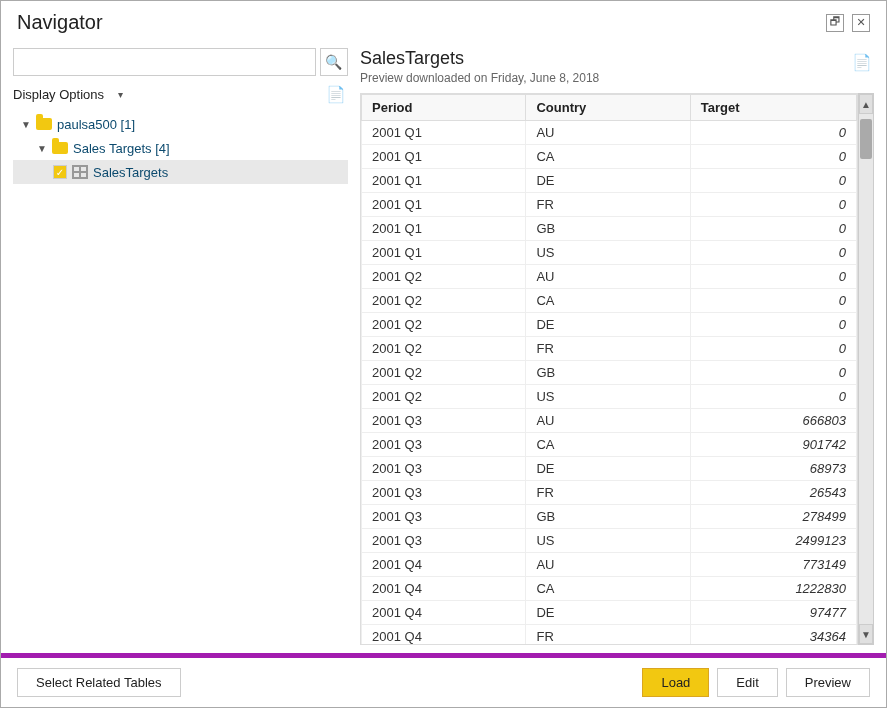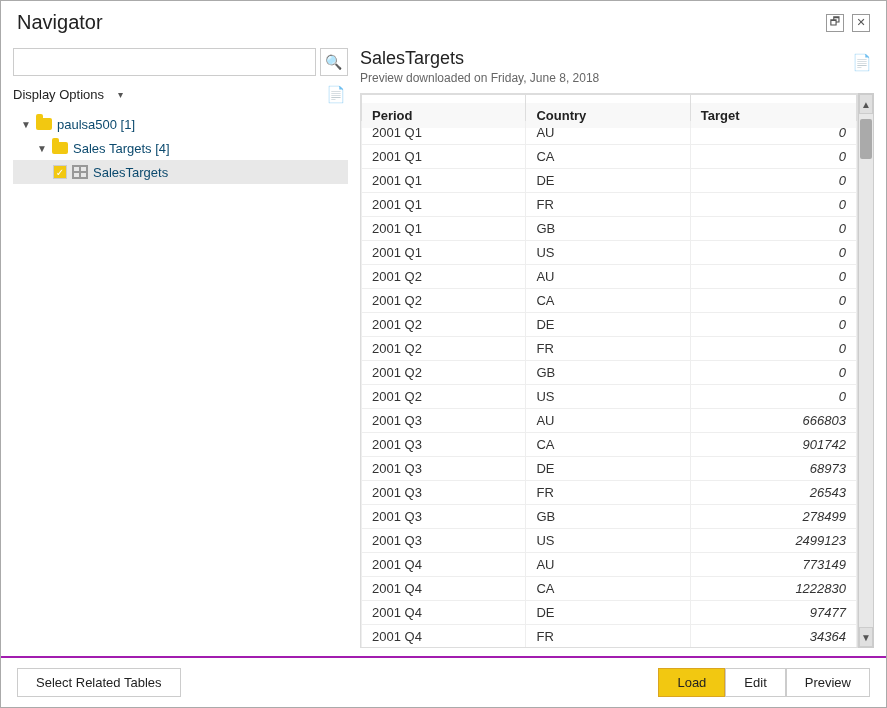--- a/index.html
+++ b/index.html
@@ -246,21 +246,21 @@
       font-size: 13px;
     }
     .data-table thead th {
       background: #f8f8f8;
       border: 1px solid #ddd;
       padding: 5px 10px;
       text-align: left;
       font-weight: 600;
       color: #222;
       position: sticky;
-      top: 8px;
+      top: 0;
     }
     .data-table tbody td {
       border: 1px solid #eee;
       padding: 4px 10px;
       color: #333;
     }
     .td-right { text-align: right; font-style: italic; }
     
     .scroll-bar-area {
       width: 16px;
@@ -303,29 +303,30 @@
       flex: 1;
       overflow: hidden;
       gap: 0;
     }
     
     .footer {
       display: flex;
       align-items: center;
       justify-content: space-between;
       padding: 10px 16px;
-      border-top: 2px solid #a21caf;
+      border-top: 5px solid #a21caf;
     }
     .footer-left {
       display: flex;
       align-items: center;
     }
     .footer-right {
       display: flex;
       align-items: center;
+      gap: 8px;
     }
     .btn {
       padding: 6px 18px;
       font-size: 13px;
       border: 1px solid #ccc;
       background: #fff;
       cursor: pointer;
       color: #222;
     }
     .btn-primary {

